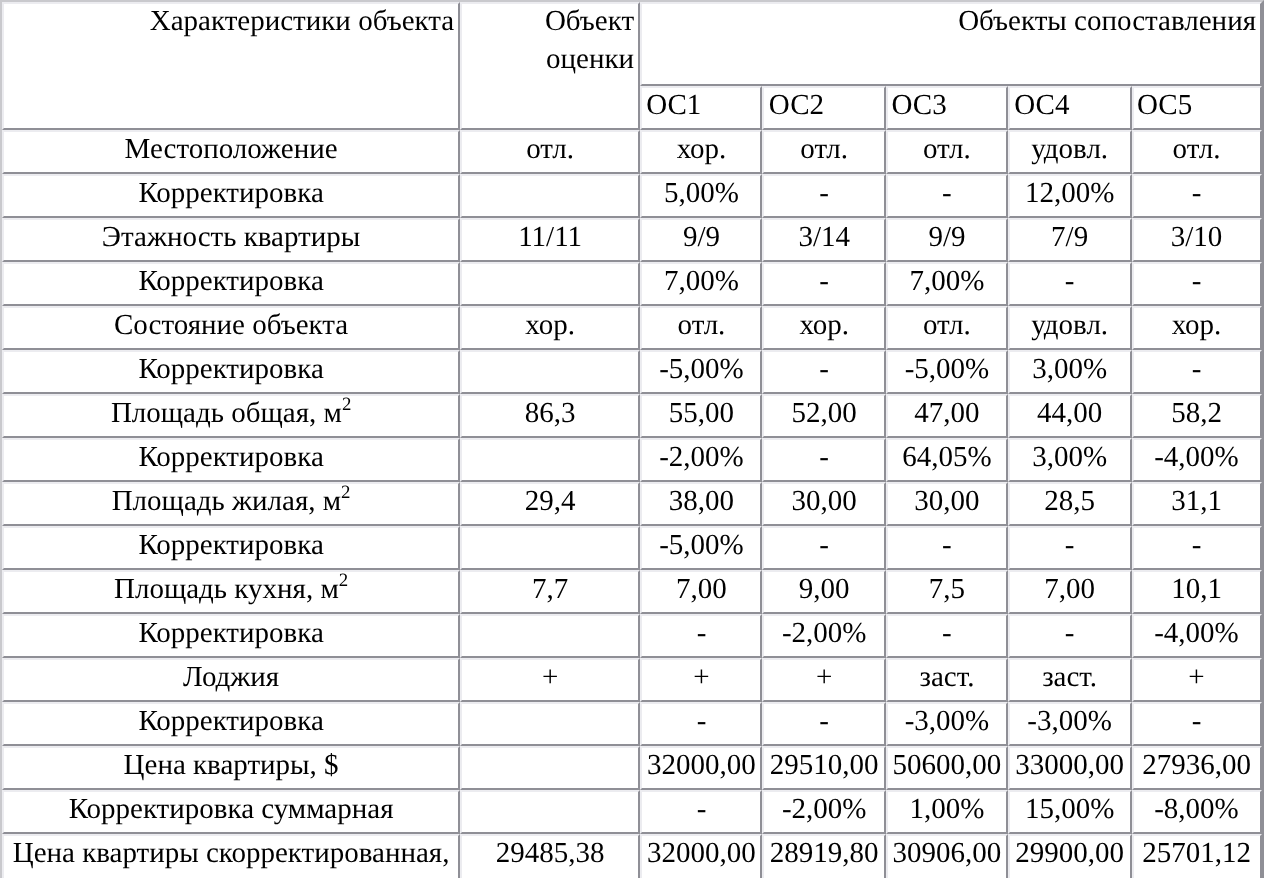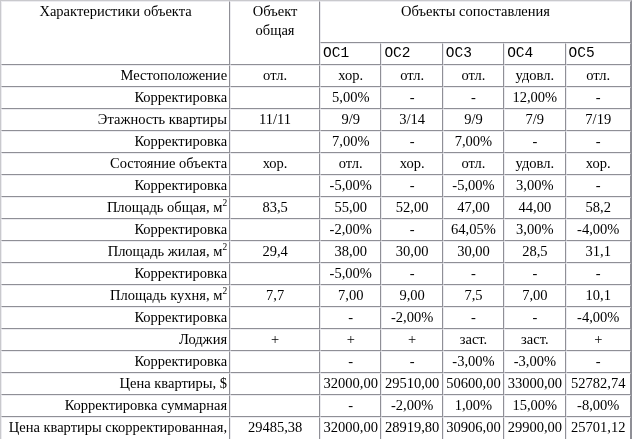--- a/index.html
+++ b/index.html
@@ -37,44 +37,44 @@
     font-weight: normal;
     overflow: hidden;
     line-height: 19px;
     background: #ffffff;
   }
   col.c-label { width: 224px; }
   col.c-subject { width: 88px; }
   col.c-oc { width: 60px; }
   col.c-oc-last { width: 64px; }
 
-  tr.header-row-1 th { height: 40px; text-align: center; margin-left: 20px; }
-  tr.header-row-2 th { height: 20px; text-align: left; font-family: Liberation Mono, monospace; }
+  tr.header-row-1 th { height: 40px; text-align: right; margin-left: 20px; }
+  tr.header-row-2 th { height: 20px; text-align: left; }
   tbody td { height: 20px; text-align: center; }
-  tbody td.label-cell { text-align: right; font-family: Liberation Serif, serif; }
+  tbody td.label-cell { text-align: center; font-family: Liberation Serif, serif; }
   sup { font-size: 0.65em; line-height: 0; }
 </style>
 </head>
 <body>
 
 <div class="page">
   <table class="appraisal">
     <colgroup>
       <col class="c-label">
       <col class="c-subject">
       <col class="c-oc">
       <col class="c-oc">
       <col class="c-oc">
       <col class="c-oc">
       <col class="c-oc-last">
     </colgroup>
     <thead>
       <tr class="header-row-1">
         <th rowspan="2">Характеристики объекта</th>
-        <th rowspan="2">Объект общая</th>
+        <th rowspan="2">Объект оценки</th>
         <th colspan="5">Объекты сопоставления</th>
       </tr>
       <tr class="header-row-2">
         <th>ОС1</th>
         <th>ОС2</th>
         <th>ОС3</th>
         <th>ОС4</th>
         <th>ОС5</th>
       </tr>
     </thead>
@@ -97,21 +97,21 @@
           <td>12,00%</td>
           <td>-</td>
         </tr>
         <tr>
           <td class="label-cell"><span>Этажность квартиры</span></td>
           <td>11/11</td>
           <td>9/9</td>
           <td>3/14</td>
           <td>9/9</td>
           <td>7/9</td>
-          <td>7/19</td>
+          <td>3/10</td>
         </tr>
         <tr>
           <td class="label-cell"><span>Корректировка</span></td>
           <td></td>
           <td>7,00%</td>
           <td>-</td>
           <td>7,00%</td>
           <td>-</td>
           <td>-</td>
         </tr>
@@ -128,21 +128,21 @@
           <td class="label-cell"><span>Корректировка</span></td>
           <td></td>
           <td>-5,00%</td>
           <td>-</td>
           <td>-5,00%</td>
           <td>3,00%</td>
           <td>-</td>
         </tr>
         <tr>
           <td class="label-cell"><span>Площадь общая, м</span><sup>2</sup></td>
-          <td>83,5</td>
+          <td>86,3</td>
           <td>55,00</td>
           <td>52,00</td>
           <td>47,00</td>
           <td>44,00</td>
           <td>58,2</td>
         </tr>
         <tr>
           <td class="label-cell"><span>Корректировка</span></td>
           <td></td>
           <td>-2,00%</td>
@@ -205,21 +205,21 @@
           <td>-3,00%</td>
           <td>-</td>
         </tr>
         <tr>
           <td class="label-cell"><span>Цена квартиры, $</span></td>
           <td></td>
           <td>32000,00</td>
           <td>29510,00</td>
           <td>50600,00</td>
           <td>33000,00</td>
-          <td>52782,74</td>
+          <td>27936,00</td>
         </tr>
         <tr>
           <td class="label-cell"><span>Корректировка суммарная</span></td>
           <td></td>
           <td>-</td>
           <td>-2,00%</td>
           <td>1,00%</td>
           <td>15,00%</td>
           <td>-8,00%</td>
         </tr>

